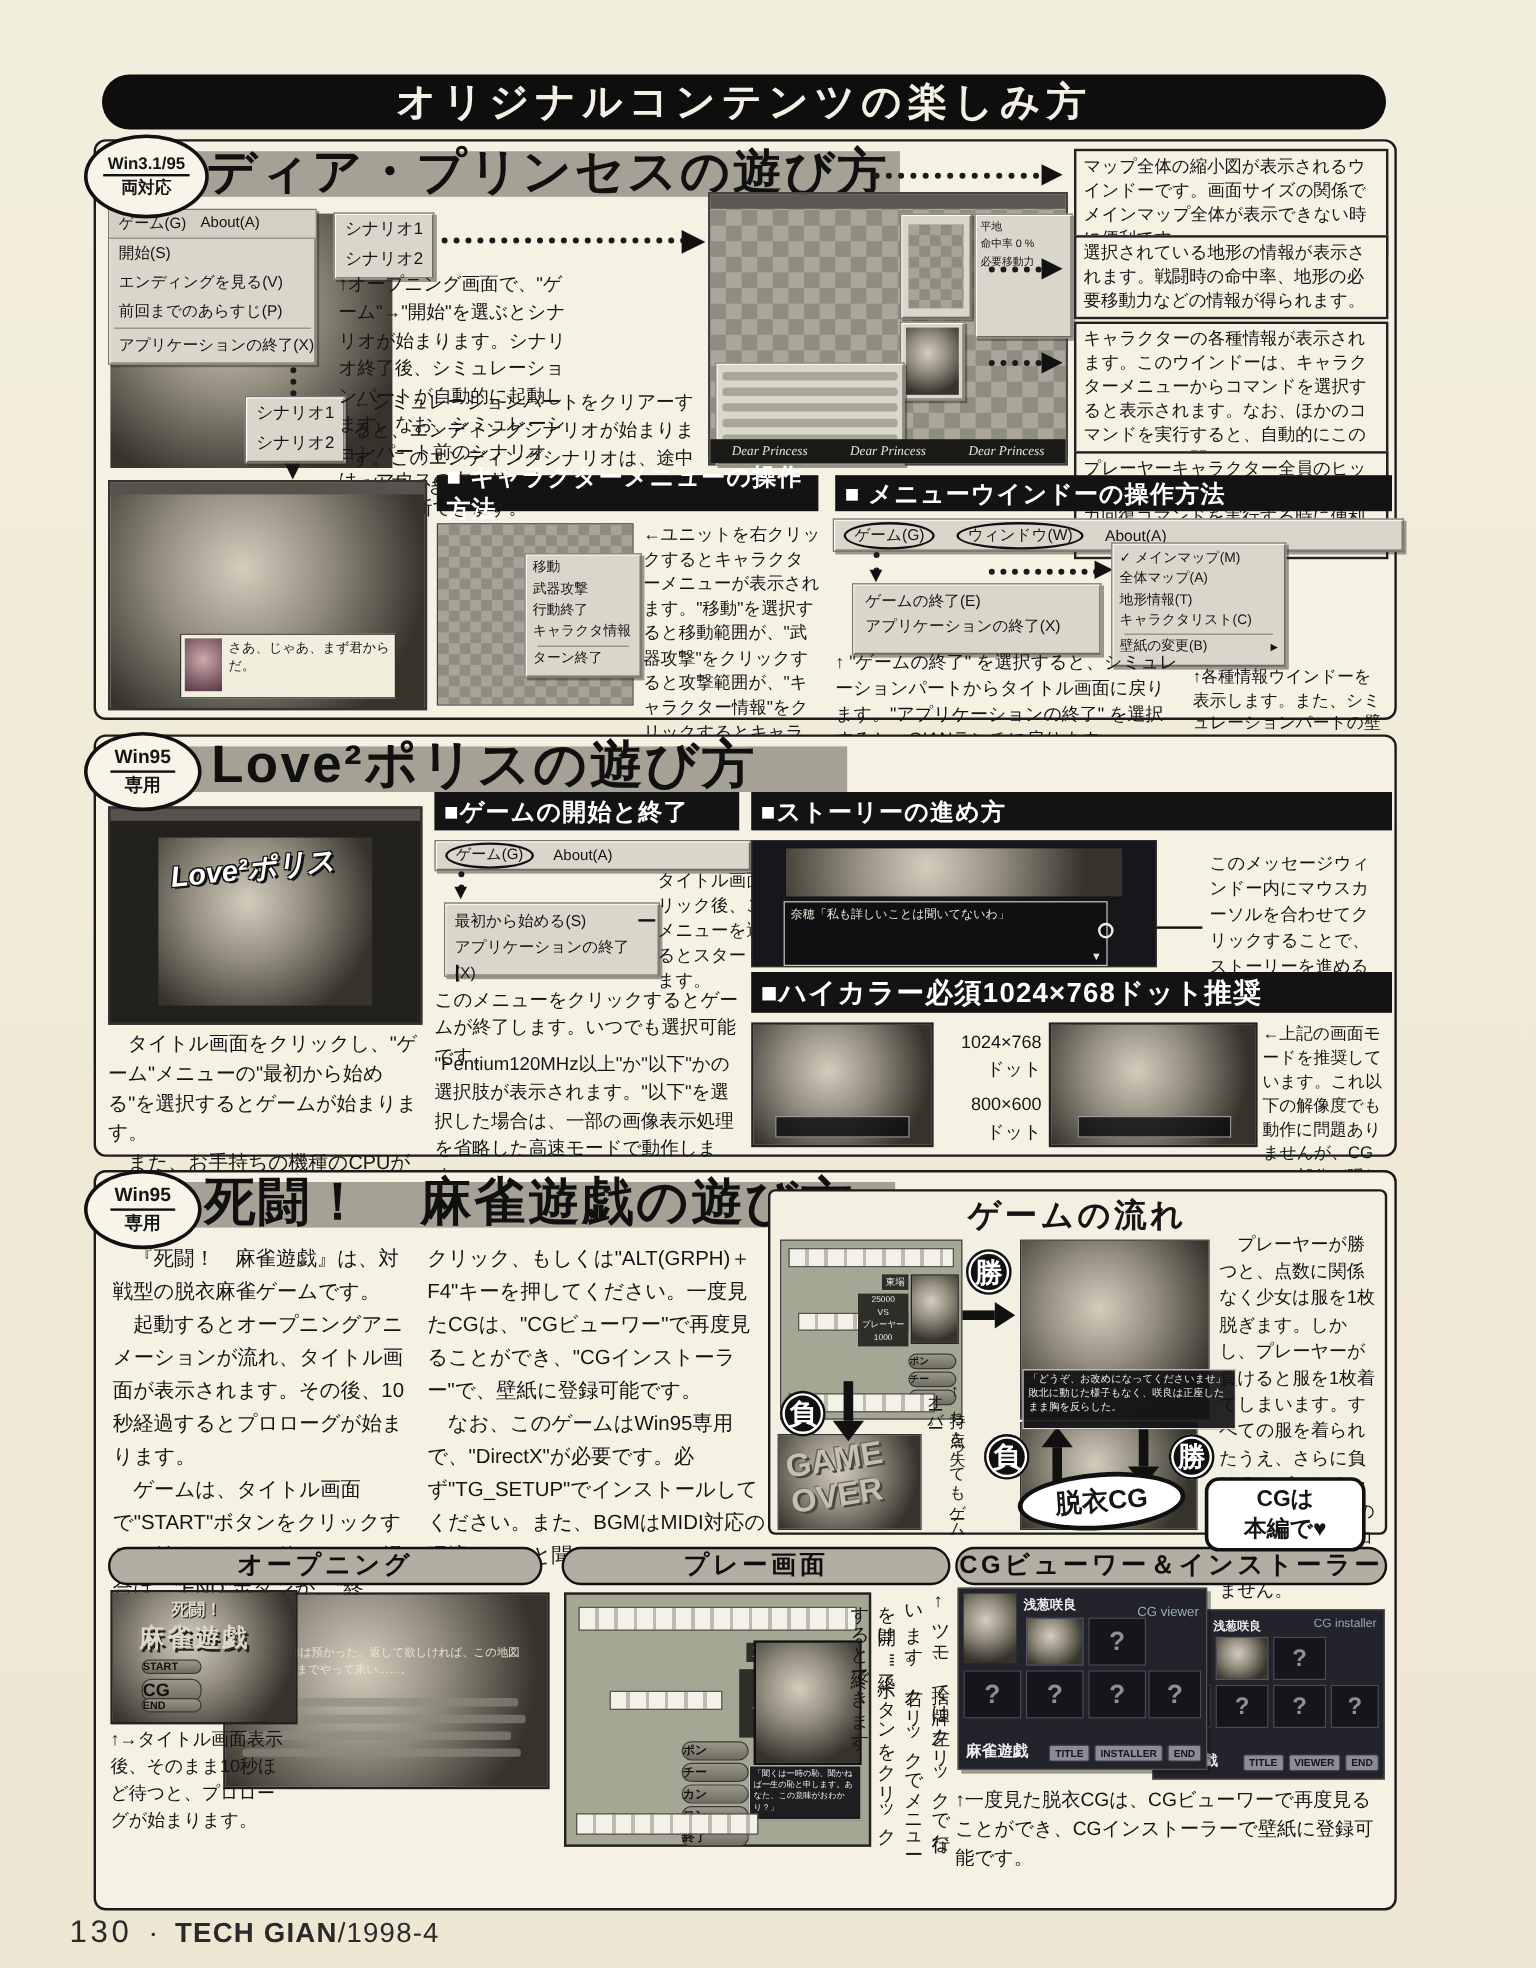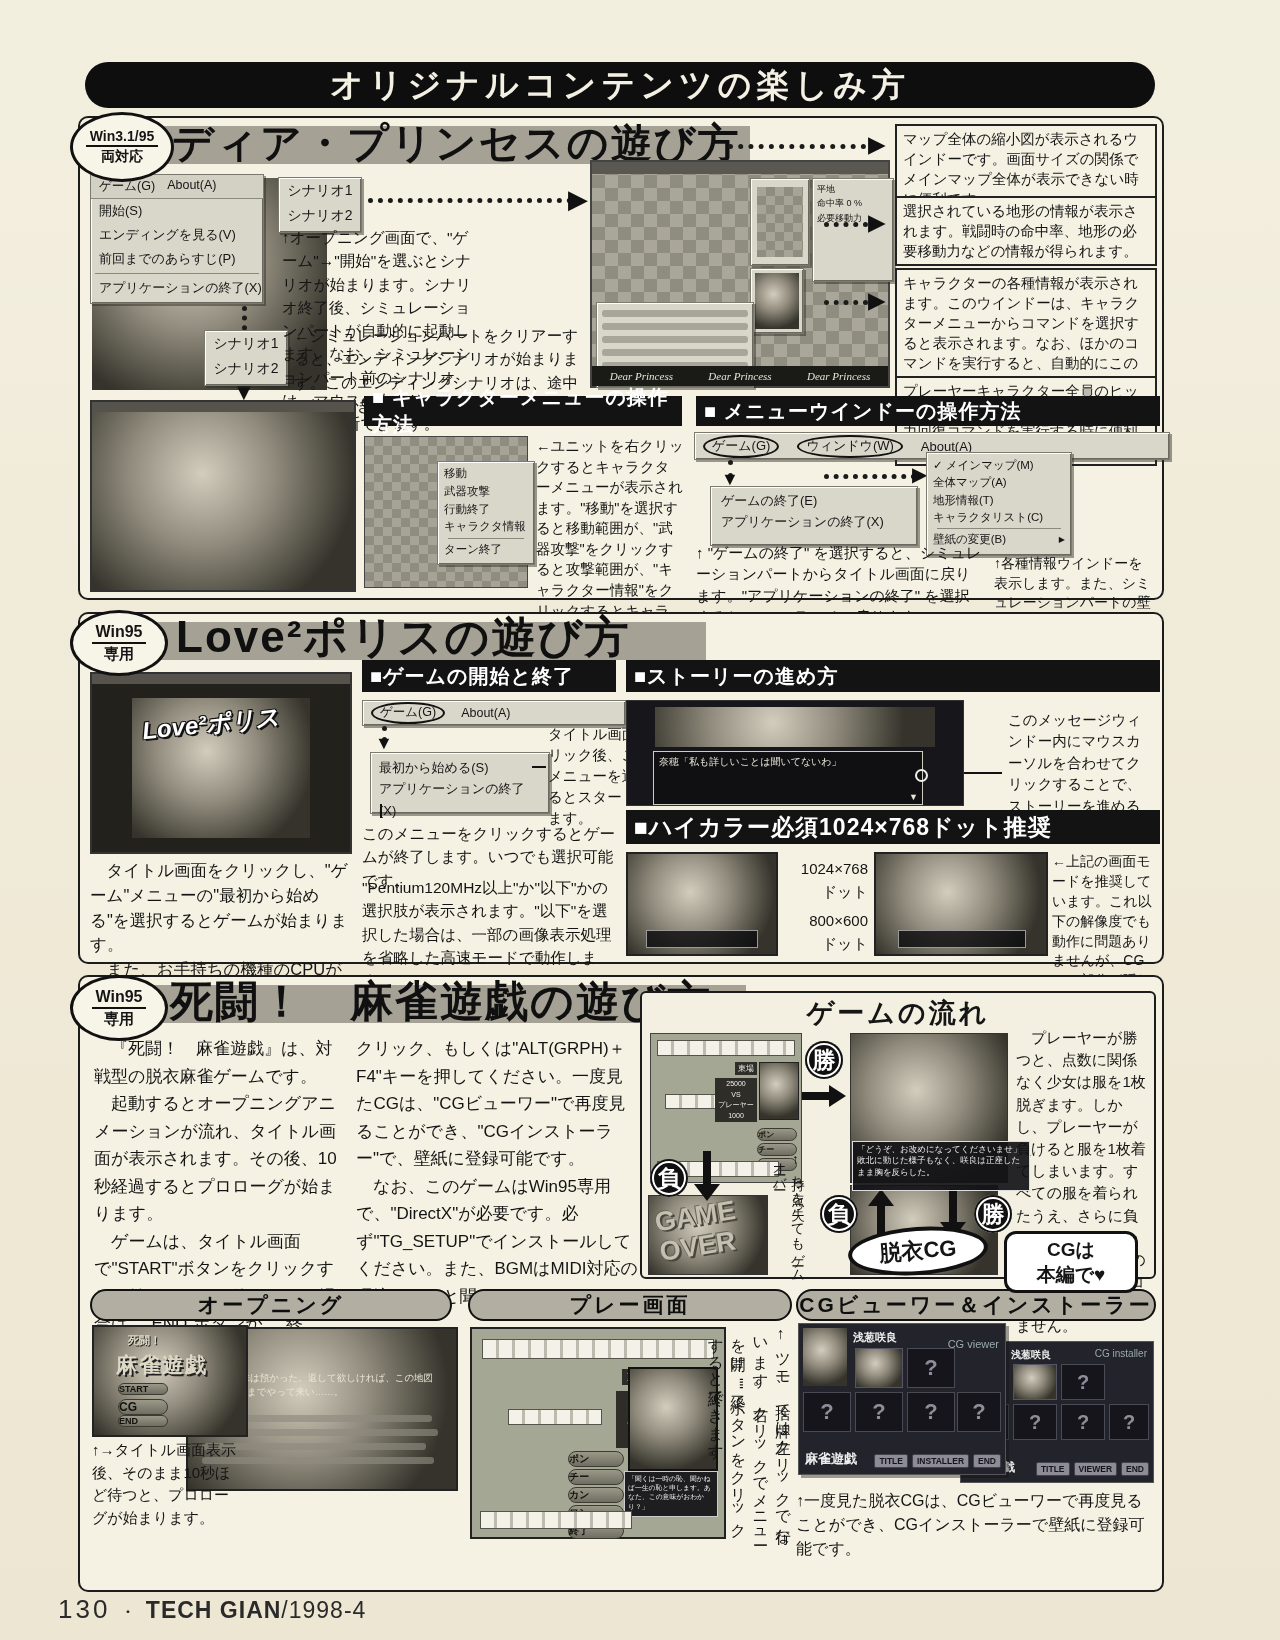--- a/index.html
+++ b/index.html
@@ -136,20 +136,24 @@
     <div class="infobox" style="left:815px;top:78px;width:246px;">選択されている地形の情報が表示されます。戦闘時の命中率、地形の必要移動力などの情報が得られます。</div>
     <div class="dot-h" style="left:744px;top:182px;width:44px;"></div>
     <div class="ah b" style="left:788px;top:171px;font-size:23px;">▶</div>
     <div class="infobox" style="left:815px;top:150px;width:246px;">キャラクターの各種情報が表示されます。このウインドーは、キャラクターメニューからコマンドを選択すると表示されます。なお、ほかのコマンドを実行すると、自動的にこのウインドーは閉じられます。</div>
     <div class="dot-h" style="left:744px;top:290px;width:44px;"></div>
     <div class="ah b" style="left:788px;top:279px;font-size:23px;">▶</div>
     <div class="infobox" style="left:815px;top:258px;width:246px;">プレーヤーキャラクター全員のヒットポイントが一覧表示されます。体力回復コマンドを実行する時に便利です。</div>
 
     <div class="shot darkshot" style="left:10px;top:282px;width:262px;height:188px;border:2px solid #333;">
       <div class="abs" style="left:0;top:0;width:100%;height:10px;background:#55534b;"></div>
+      <div class="abs" style="left:58px;top:126px;width:178px;height:52px;background:#f2eedd;border:1px solid #333;display:flex;">
+        <div style="width:36px;height:44px;margin:3px;background:radial-gradient(circle at 50% 40%,#caa,#534);"></div>
+        <div style="font-size:11px;padding:4px 2px;line-height:1.4;">さあ、じゃあ、まず君からだ。</div>
+      </div>
     </div>
 
     <div class="blackhead" style="left:284px;top:278px;width:310px;height:30px;">■ キャラクターメニューの操作方法</div>
     <div class="shot checker-sm" style="left:284px;top:318px;width:162px;height:150px;border:1px solid #444;">
       <div class="winframe" style="left:72px;top:24px;width:84px;height:96px;font-size:11.5px;line-height:1.55;padding:3px 6px;">
         <div>移動</div>
         <div>武器攻撃</div>
         <div>行動終了</div>
         <div>キャラクタ情報</div>
         <div class="msep"></div>
@@ -311,24 +315,24 @@
 
     <div class="pill" style="left:10px;top:312px;width:358px;height:28px;line-height:28px;">オープニング</div>
     <div class="shot darkshot" style="left:106px;top:350px;width:268px;height:160px;border:2px solid #222;">
       <div class="abs" style="left:14px;top:42px;width:240px;color:#e9e5d5;font-size:9.5px;line-height:1.5;">　お前の妹は預かった。返して欲しければ、この地図にある“塔”までやって来い……。</div>
       <div class="grayline abs" style="left:14px;top:86px;width:230px;"></div>
       <div class="grayline abs" style="left:14px;top:100px;width:236px;"></div>
       <div class="grayline abs" style="left:14px;top:114px;width:224px;"></div>
       <div class="grayline abs" style="left:14px;top:128px;width:232px;"></div>
     </div>
     <div class="shot darkshot" style="left:12px;top:348px;width:152px;height:108px;border:2px solid #222;z-index:3;">
-      <div class="abs b" style="left:34px;top:6px;font-size:11px;color:#ded9c6;text-shadow:1px 1px 0 #222;">死闘！</div>
+      <div class="abs b" style="left:49px;top:6px;font-size:14px;color:#ded9c6;text-shadow:1px 1px 0 #222;">死闘！</div>
       <div class="abs b" style="left:22px;top:24px;font-size:21px;color:#ded9c6;text-shadow:2px 2px 0 #222;letter-spacing:2px;">麻雀遊戯</div>
       <div class="mjbtn abs" style="left:24px;top:56px;width:48px;font-size:9px;">START</div>
-      <div class="mjbtn abs" style="left:24px;top:72px;width:48px;font-size:12px;">CG</div>
+      <div class="mjbtn abs" style="left:24px;top:72px;width:48px;font-size:15px;">CG</div>
       <div class="mjbtn abs" style="left:24px;top:88px;width:48px;font-size:9px;">END</div>
     </div>
     <div class="cap abs" style="left:12px;top:462px;width:152px;font-size:15px;">↑→タイトル画面表示後、そのまま10秒ほど待つと、プロローグが始まります。</div>
 
     <div class="pill" style="left:388px;top:312px;width:320px;height:28px;line-height:28px;">プレー画面</div>
     <div class="shot greenshot" style="left:390px;top:350px;width:252px;height:208px;border:2px solid #222;">
       <div class="abs tiles" style="left:10px;top:10px;width:230px;height:18px;"></div>
       <div class="abs" style="left:150px;top:40px;background:#2e2d28;color:#eee;font-size:10px;padding:1px 5px;">東場</div>
       <div class="abs" style="left:144px;top:62px;width:60px;background:#2e2d28;color:#eee;font-size:8.5px;text-align:center;line-height:1.55;padding:2px;">
         <div>25000</div>

